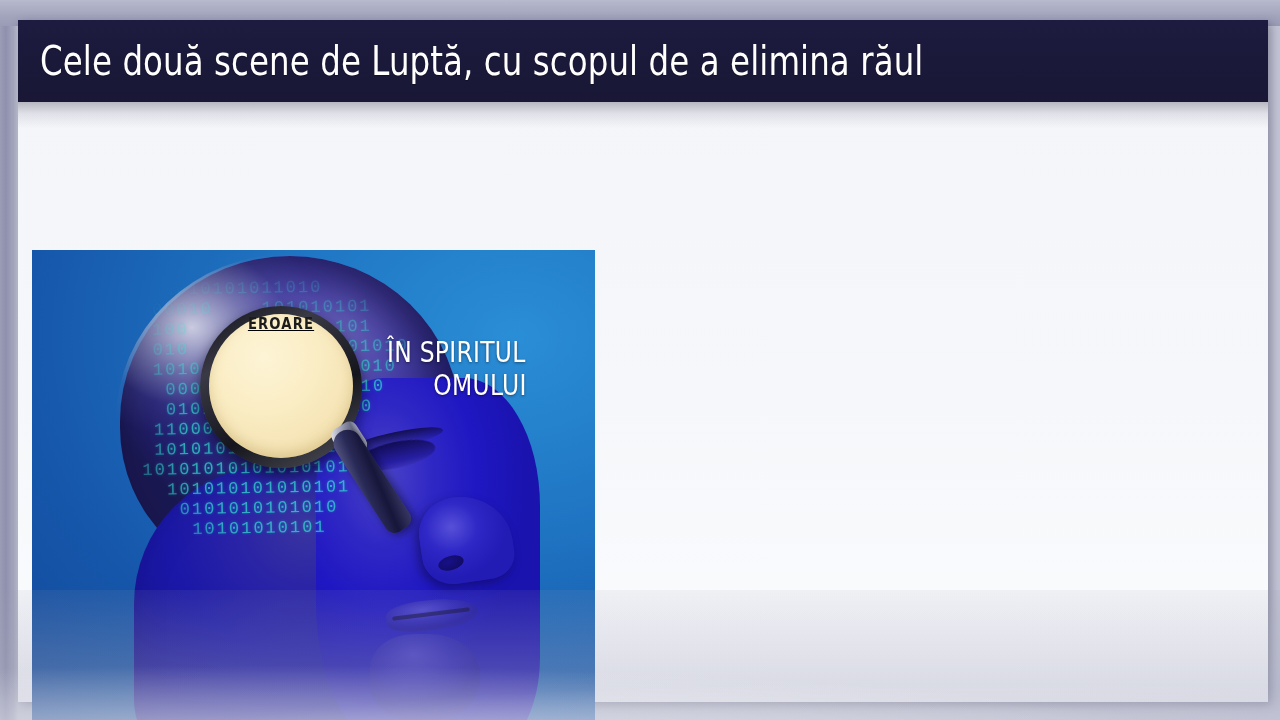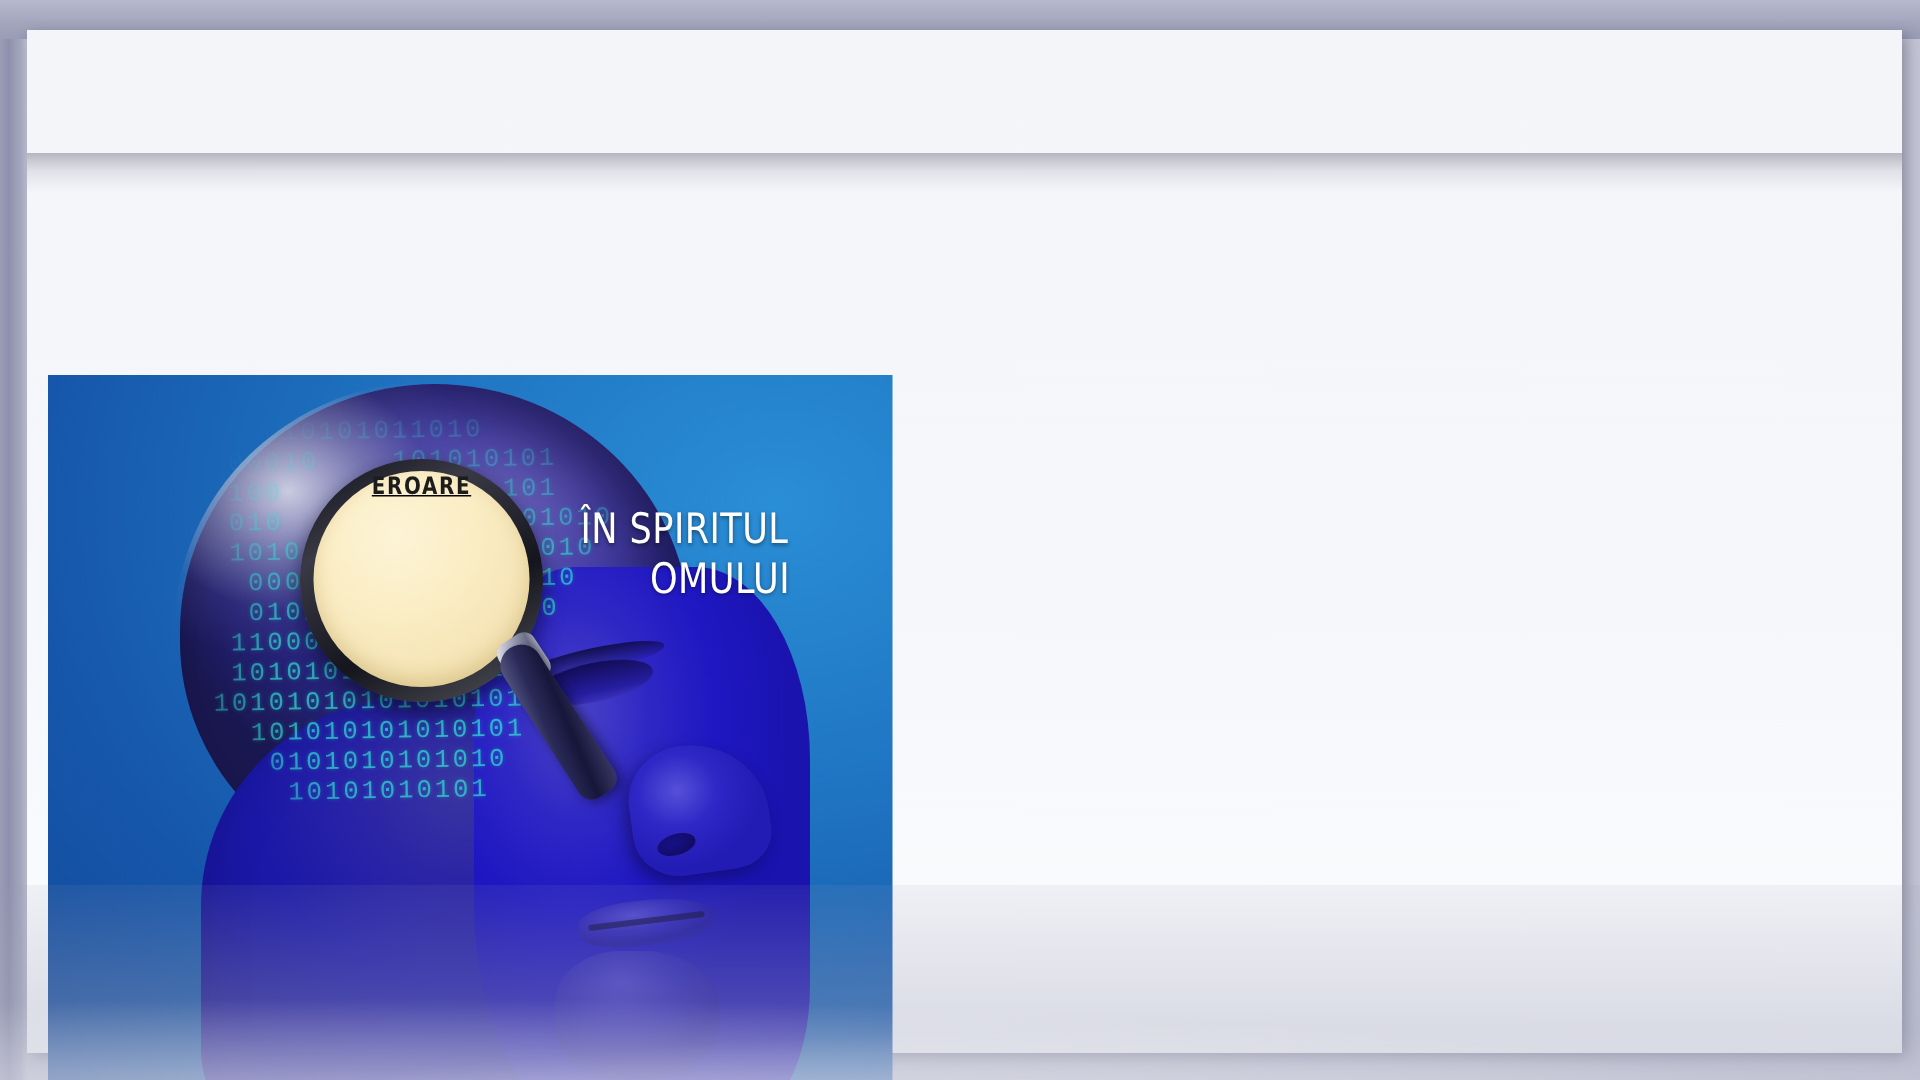--- a/index.html
+++ b/index.html
@@ -317,20 +317,23 @@
   .cap-line-2 { display: block; text-align: center; }
 </style>
 </head>
 <body>
 
 <div class="page">
   <div class="page-top-shade"></div>
 
   <div class="slide">
 
+    <div class="title-bar">
+      <span class="title-text">Cele două scene de Luptă, cu scopul de a elimina răul</span>
+    </div>
     <div class="title-shadow"></div>
 
     <div class="picture">
       <div class="pic-inner">
 
         <div class="head">
           <div class="cranium"></div>
           <div class="cranium-rim"></div>
           <div class="jaw"></div>
           <div class="face"></div>

